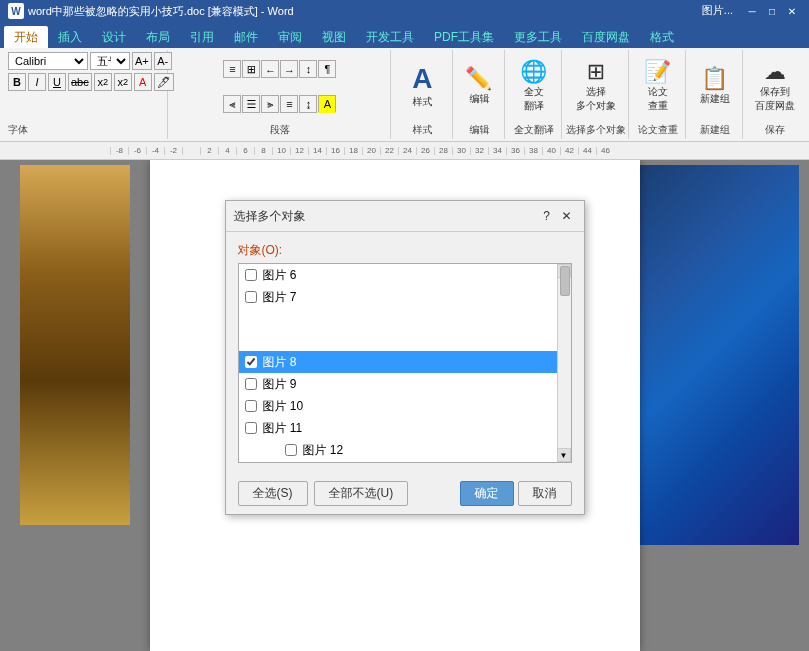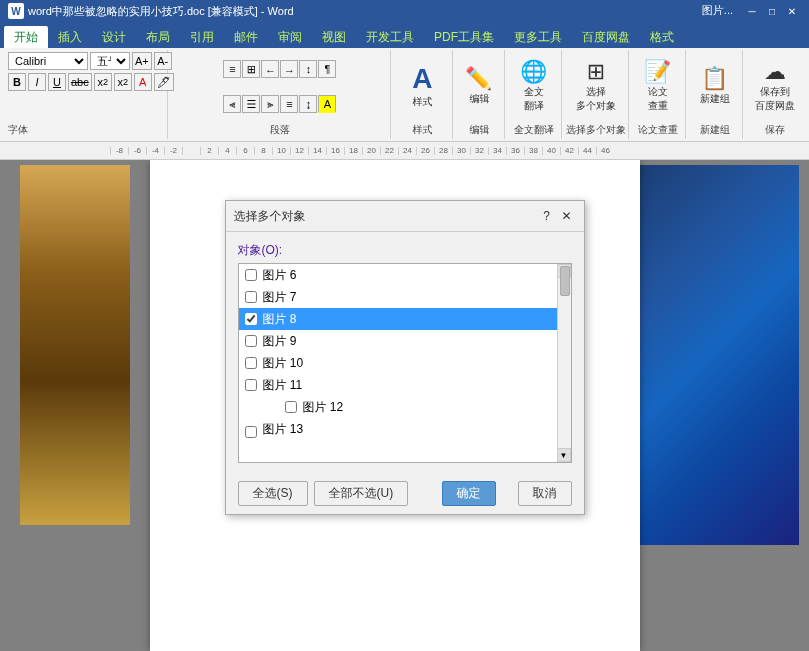--- a/index.html
+++ b/index.html
@@ -25,31 +25,31 @@
     
     .ribbon-tabs {
       background: #2b579a;
       height: 26px;
       display: flex;
       align-items: flex-end;
       padding: 0 4px;
     }
     .ribbon-tab {
       padding: 4px 10px;
-      color: #bef264;
+      color: #5eead4;
       font-size: 12px;
       cursor: pointer;
       border-radius: 2px 2px 0 0;
       height: 22px;
       display: flex;
       align-items: center;
     }
     .ribbon-tab.active {
       background: #fff;
-      color: #15803d;
+      color: #a16207;
     }
 
     
     .ribbon {
       background: #f3f3f3;
       border-bottom: 1px solid #c8c8c8;
       height: 94px;
       display: flex;
       align-items: stretch;
       padding: 2px 4px;
@@ -186,21 +186,21 @@
     }
     .dialog-title { font-size: 12px; color: #333; font-weight: normal; }
     .dialog-controls { display: flex; gap: 2px; }
     .dialog-ctrl-btn {
       width: 18px; height: 18px;
       display: flex; align-items: center; justify-content: center;
       font-size: 12px; cursor: pointer; color: #333;
     }
 
     .dialog-body { padding: 10px 12px; }
-    .dialog-label { font-size: 12px; margin-bottom: 4px; color: #4c1d95; }
+    .dialog-label { font-size: 12px; margin-bottom: 4px; color: #c2410c; }
 
     .list-container {
       border: 1px solid #aaa;
       background: white;
       height: 200px;
       overflow-y: auto;
       position: relative;
     }
     .list-item {
       display: flex;
@@ -244,21 +244,21 @@
     .scrollbar-up { top: 0; }
     .scrollbar-down { bottom: 0; }
 
     .dialog-footer {
       padding: 8px 12px;
       display: flex;
       justify-content: space-between;
       align-items: center;
     }
     .dialog-footer-left { display: flex; gap: 6px; }
-    .dialog-footer-right { display: flex; gap: 22px; }
+    .dialog-footer-right { display: flex; gap: 4px; }
     .dialog-btn {
       padding: 3px 14px;
       font-size: 12px;
       border: 1px solid #aaa;
       background: #f0f0f0;
       cursor: pointer;
       border-radius: 2px;
       color: #333;
     }
     .dialog-btn.primary {
@@ -483,21 +483,21 @@
 
         <div id="list-items-container">
             <div class="list-item" style="padding-right: 18px;">
               <input type="checkbox" style="">
               <span>图片 6</span>
             </div>
             <div class="list-item" style="padding-right: 18px;">
               <input type="checkbox" style="">
               <span>图片 7</span>
             </div>
-            <div class="list-item selected" style="padding-right: 18px;">
+            <div class="list-item selected" style="padding-right: 18px; margin-top: 43px;">
               <input type="checkbox" checked="" style="">
               <span>图片 8</span>
             </div>
             <div class="list-item" style="">
               <input type="checkbox" style="">
               <span>图片 9</span>
             </div>
             <div class="list-item" style="padding-right: 18px;">
               <input type="checkbox" style="">
               <span>图片 10</span>

